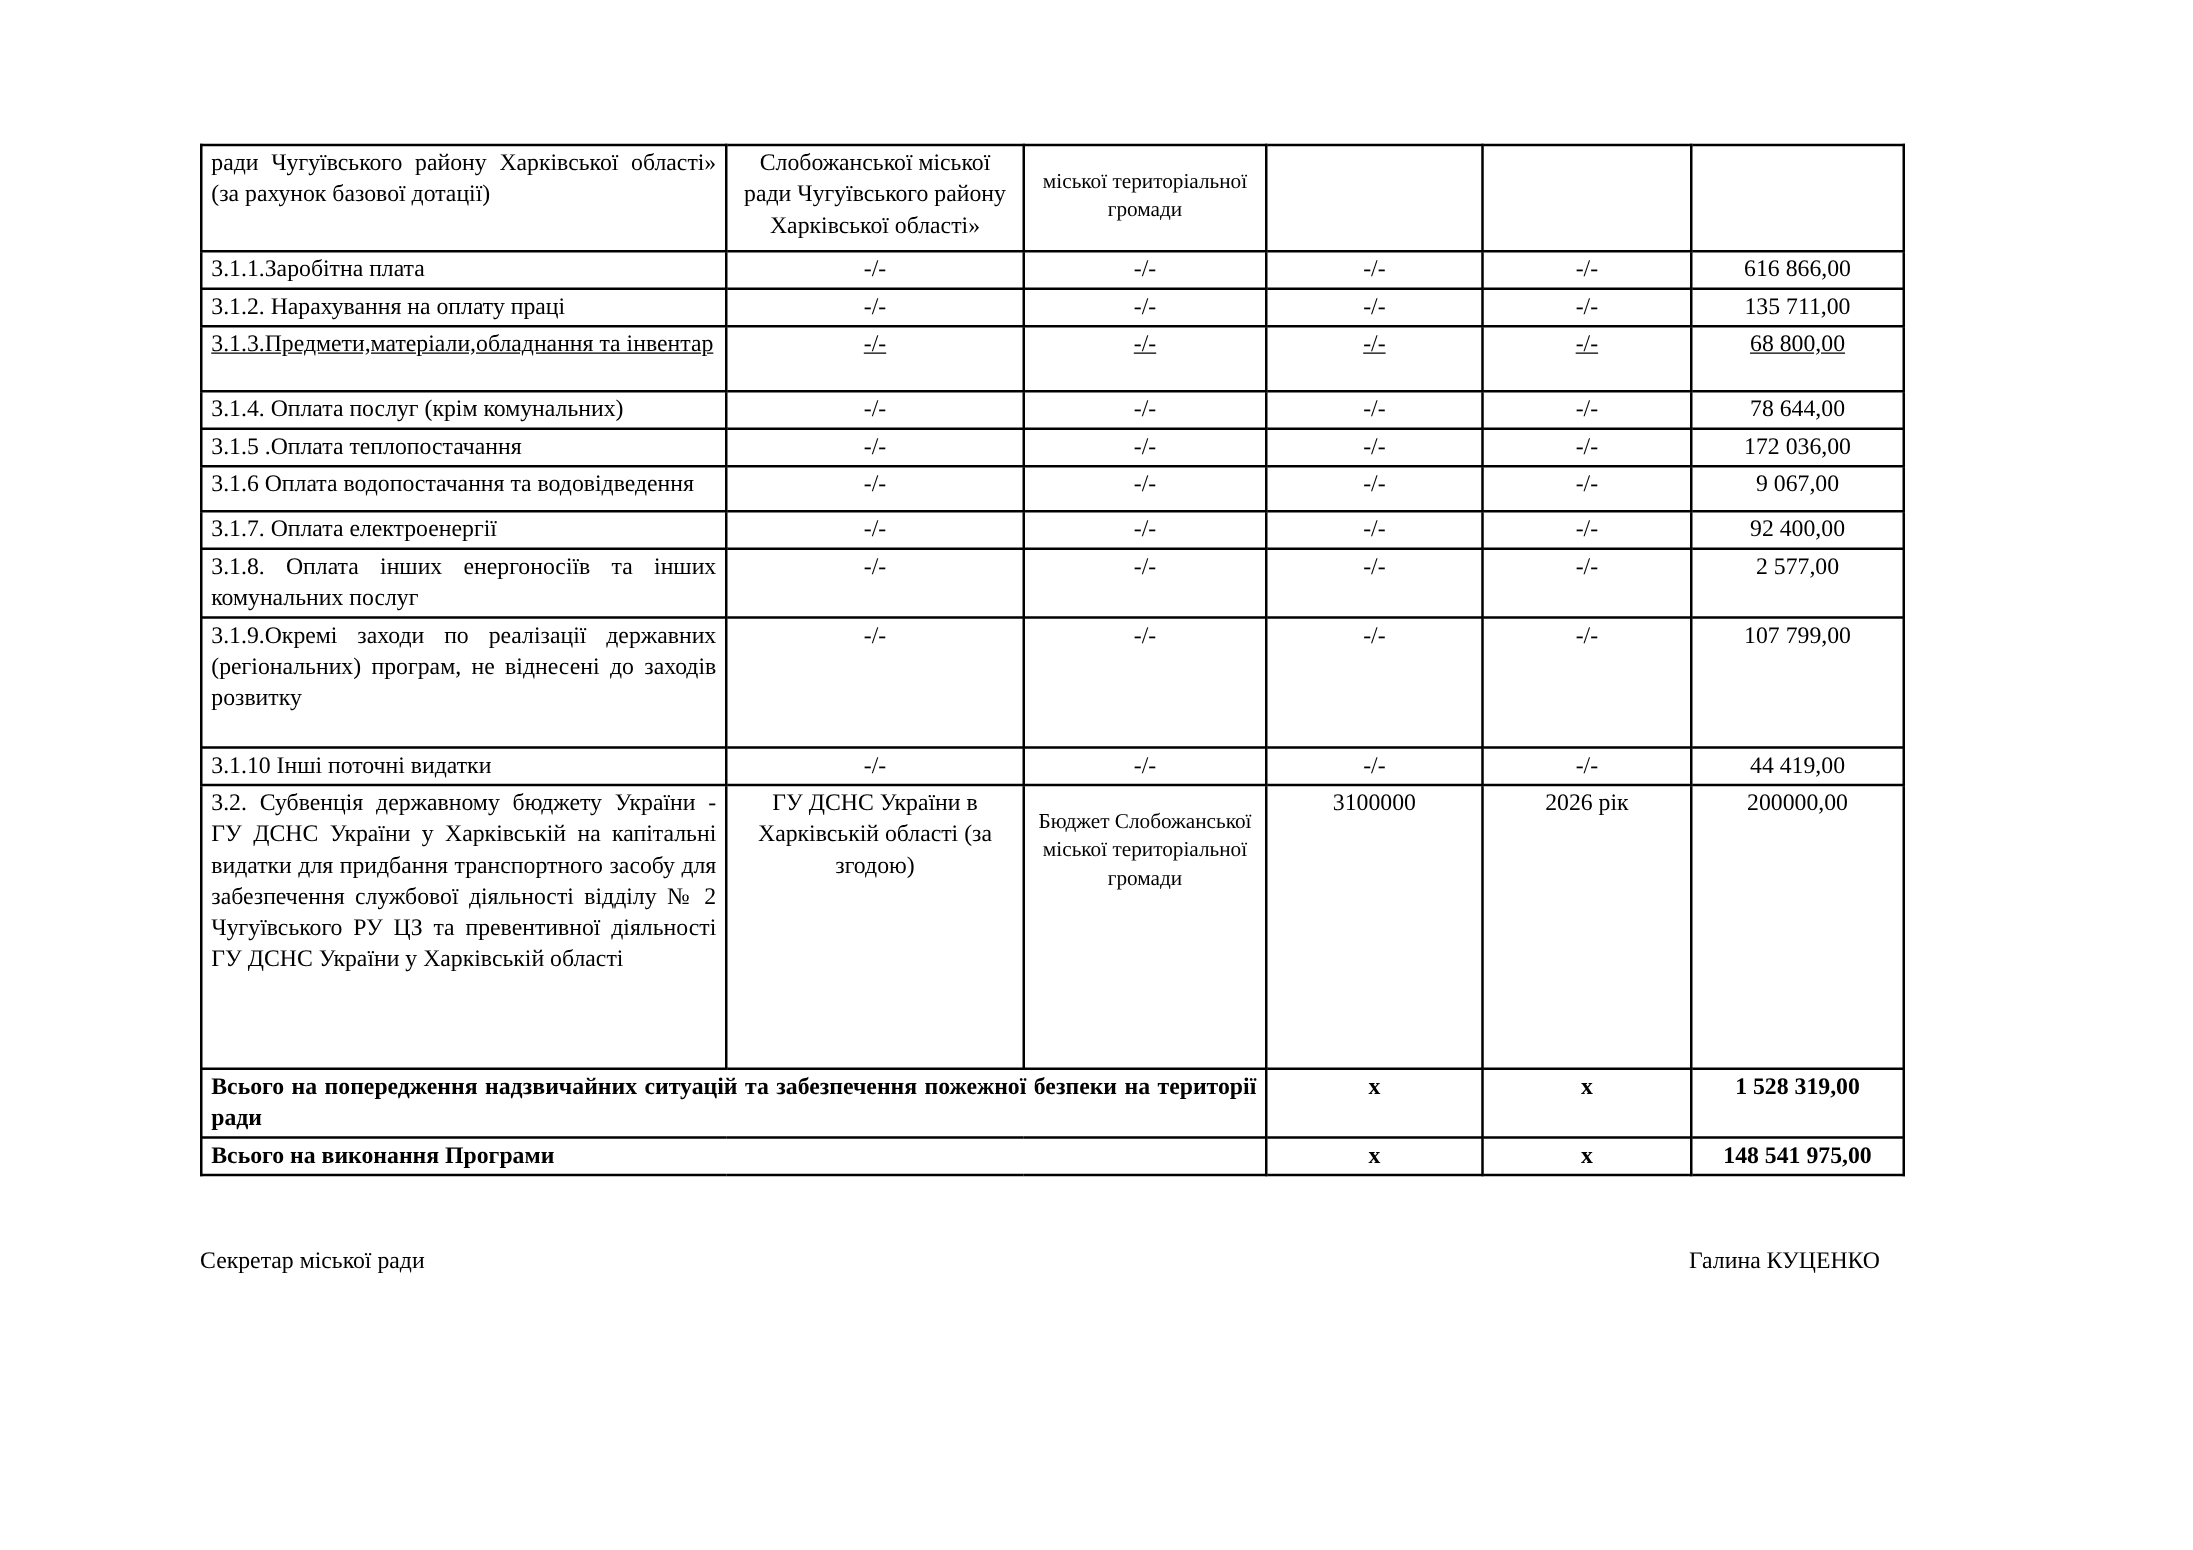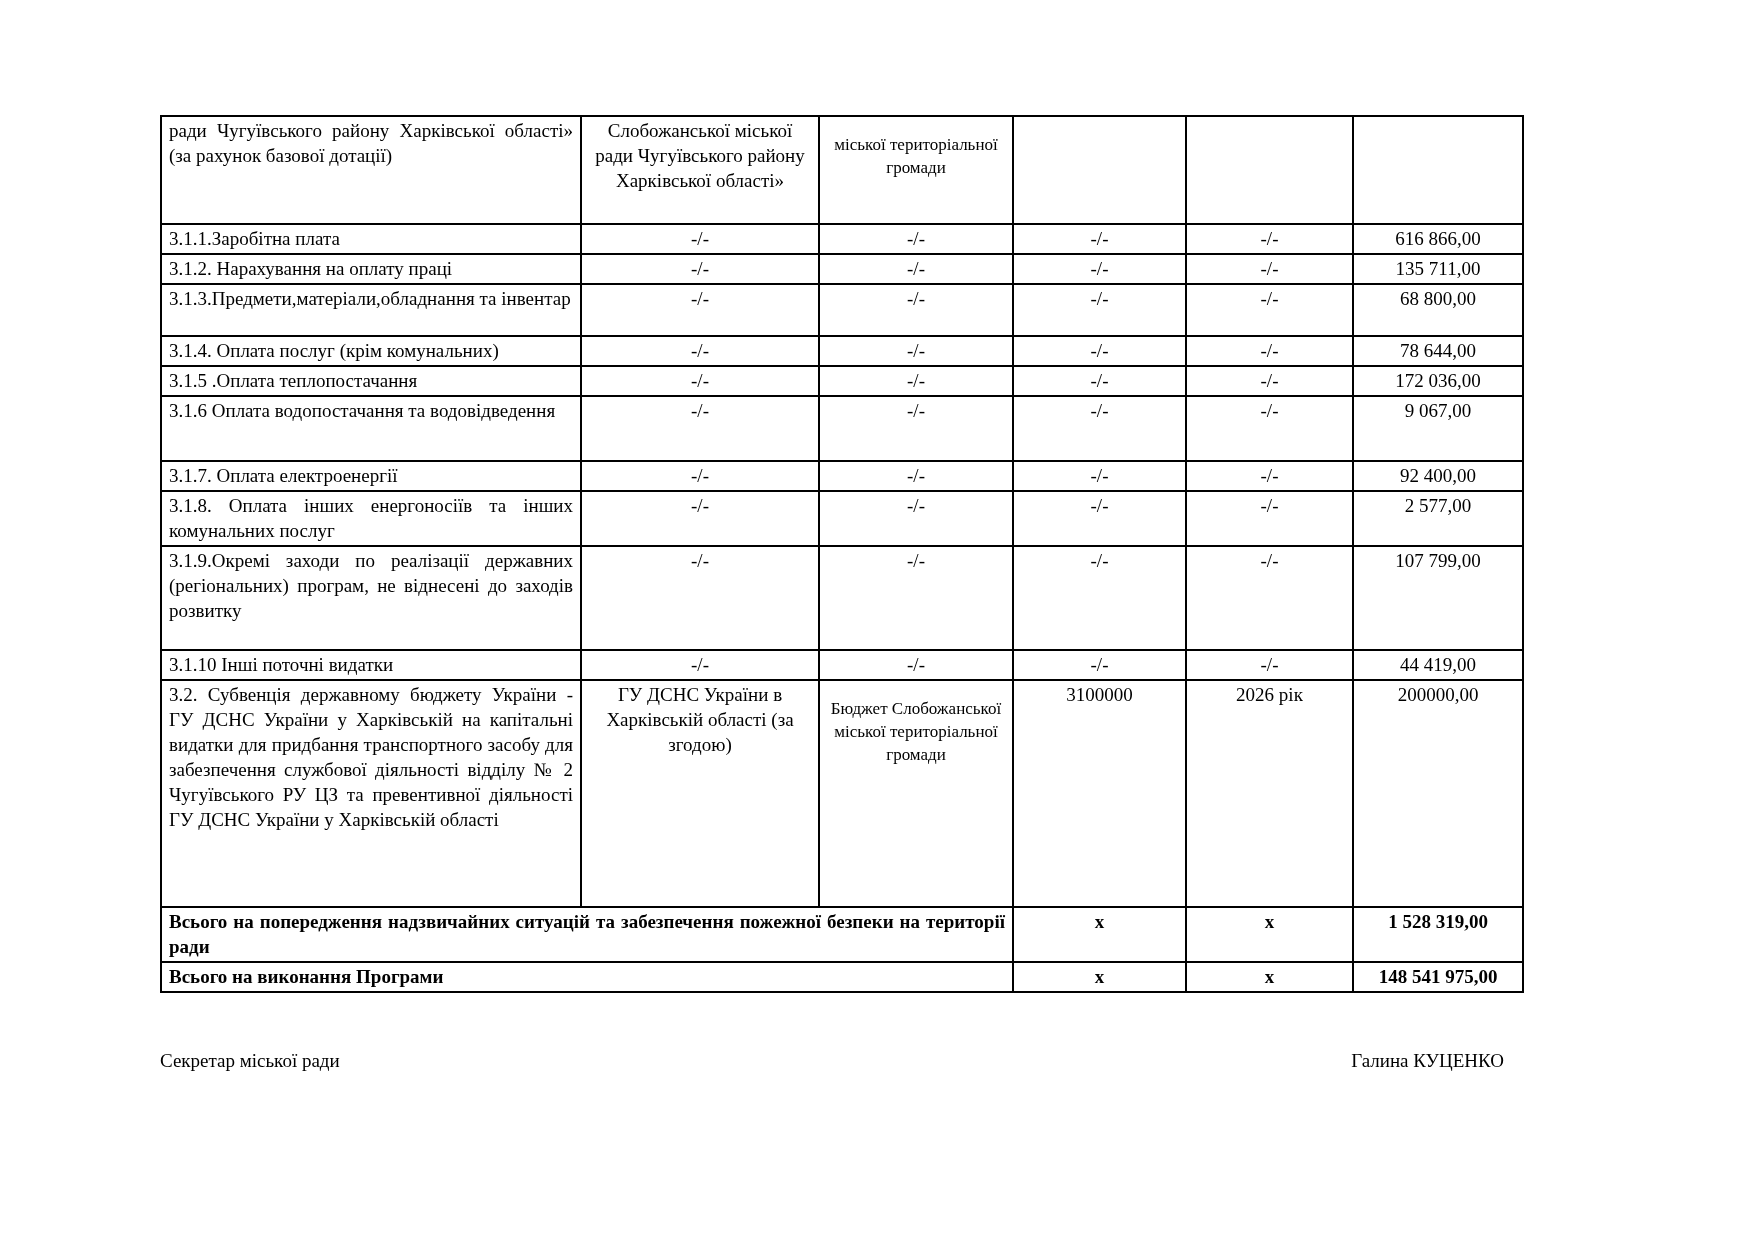--- a/index.html
+++ b/index.html
@@ -28,23 +28,23 @@
     vertical-align: top;
     font-size: 19px;
     line-height: 25px;
     padding: 1px 7px 2px 7px;
     word-wrap: break-word;
   }
   .c1 { text-align: justify; }
   .center { text-align: center; }
   .small { font-size: 17px; line-height: 23px; padding-top: 16px; }
   .bold { font-weight: bold; }
-  thead tr { height: 108px; }
-  tr.r2 { height: 52px; }
-  tr.r5 { height: 65px; }
+  thead tr { height: 85px; }
+  tr.r2 { height: 52px; text-decoration: underline; }
+  tr.r5 { height: 36px; }
   tr.r7 { height: 52px; }
   tr.r8 { height: 104px; border-radius: 12px; }
   tr.r10 { height: 227px; }
   tr.total-row td { font-weight: bold; }
   .footer {
     display: flex;
     justify-content: space-between;
     margin-top: 57px;
     font-size: 19px;
     padding-right: 18px;

